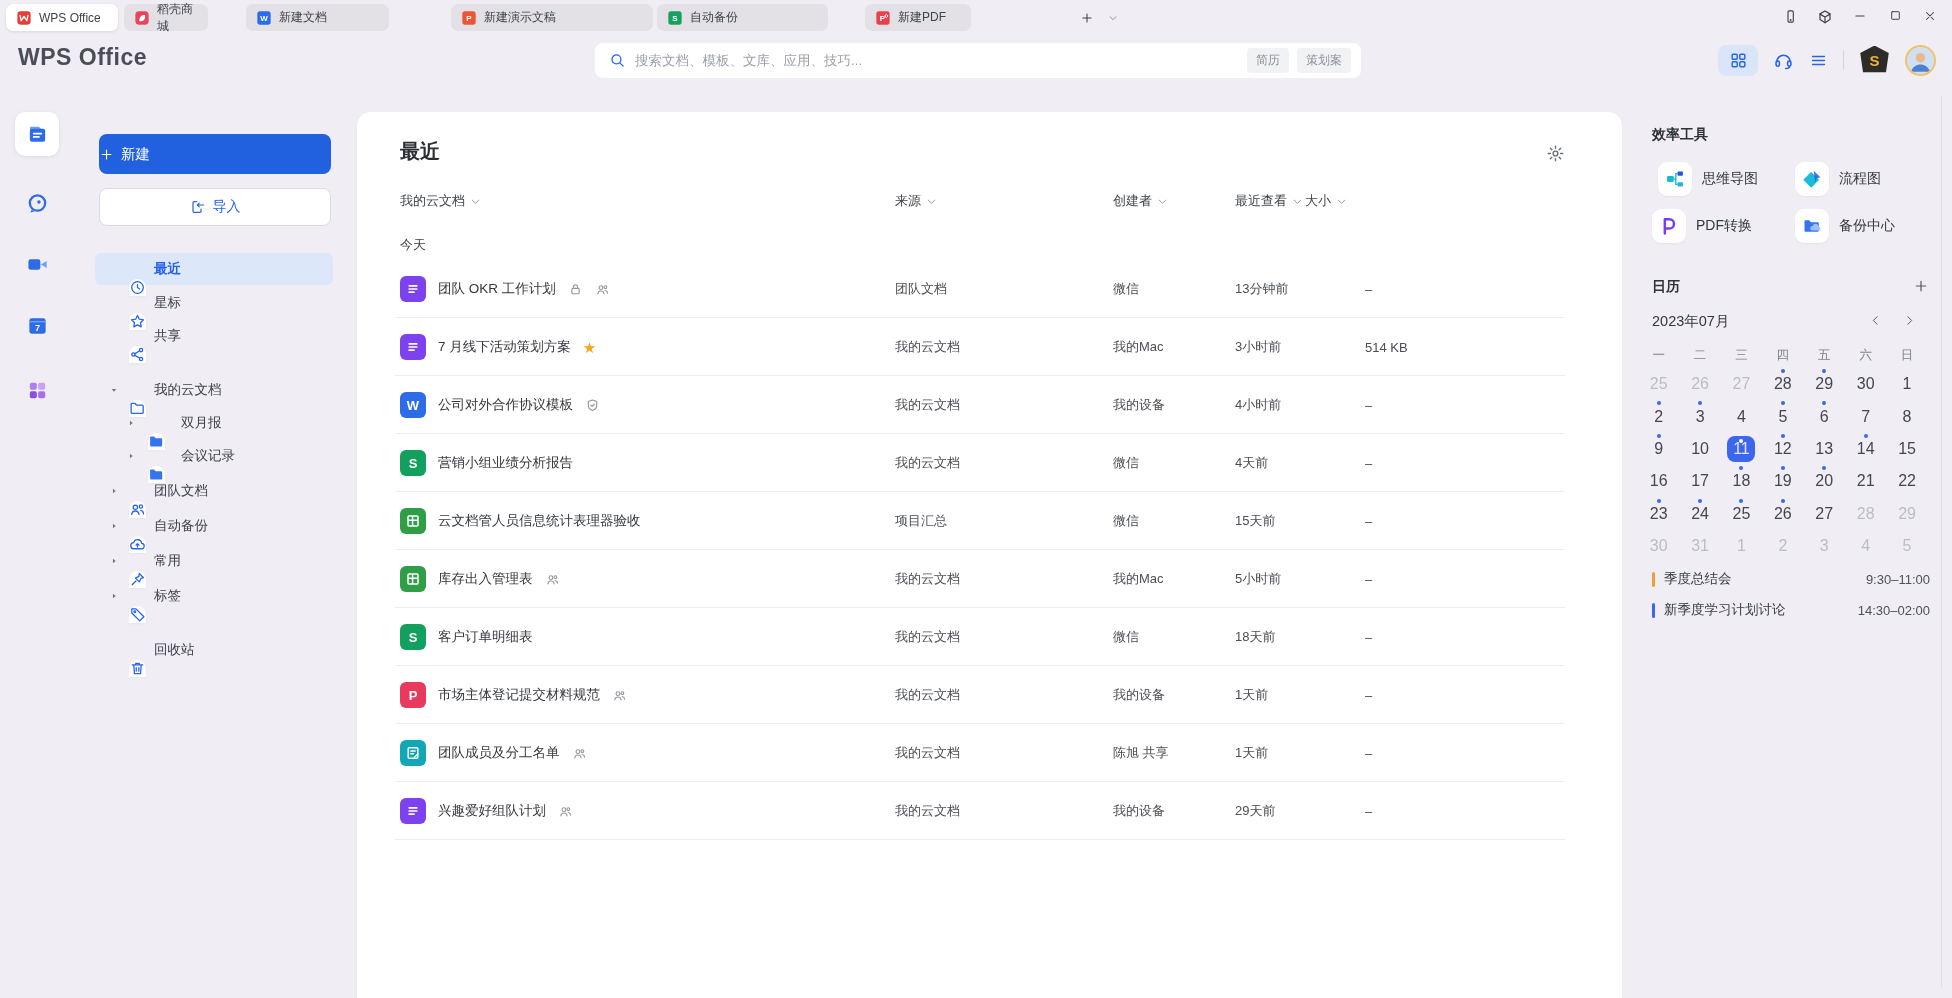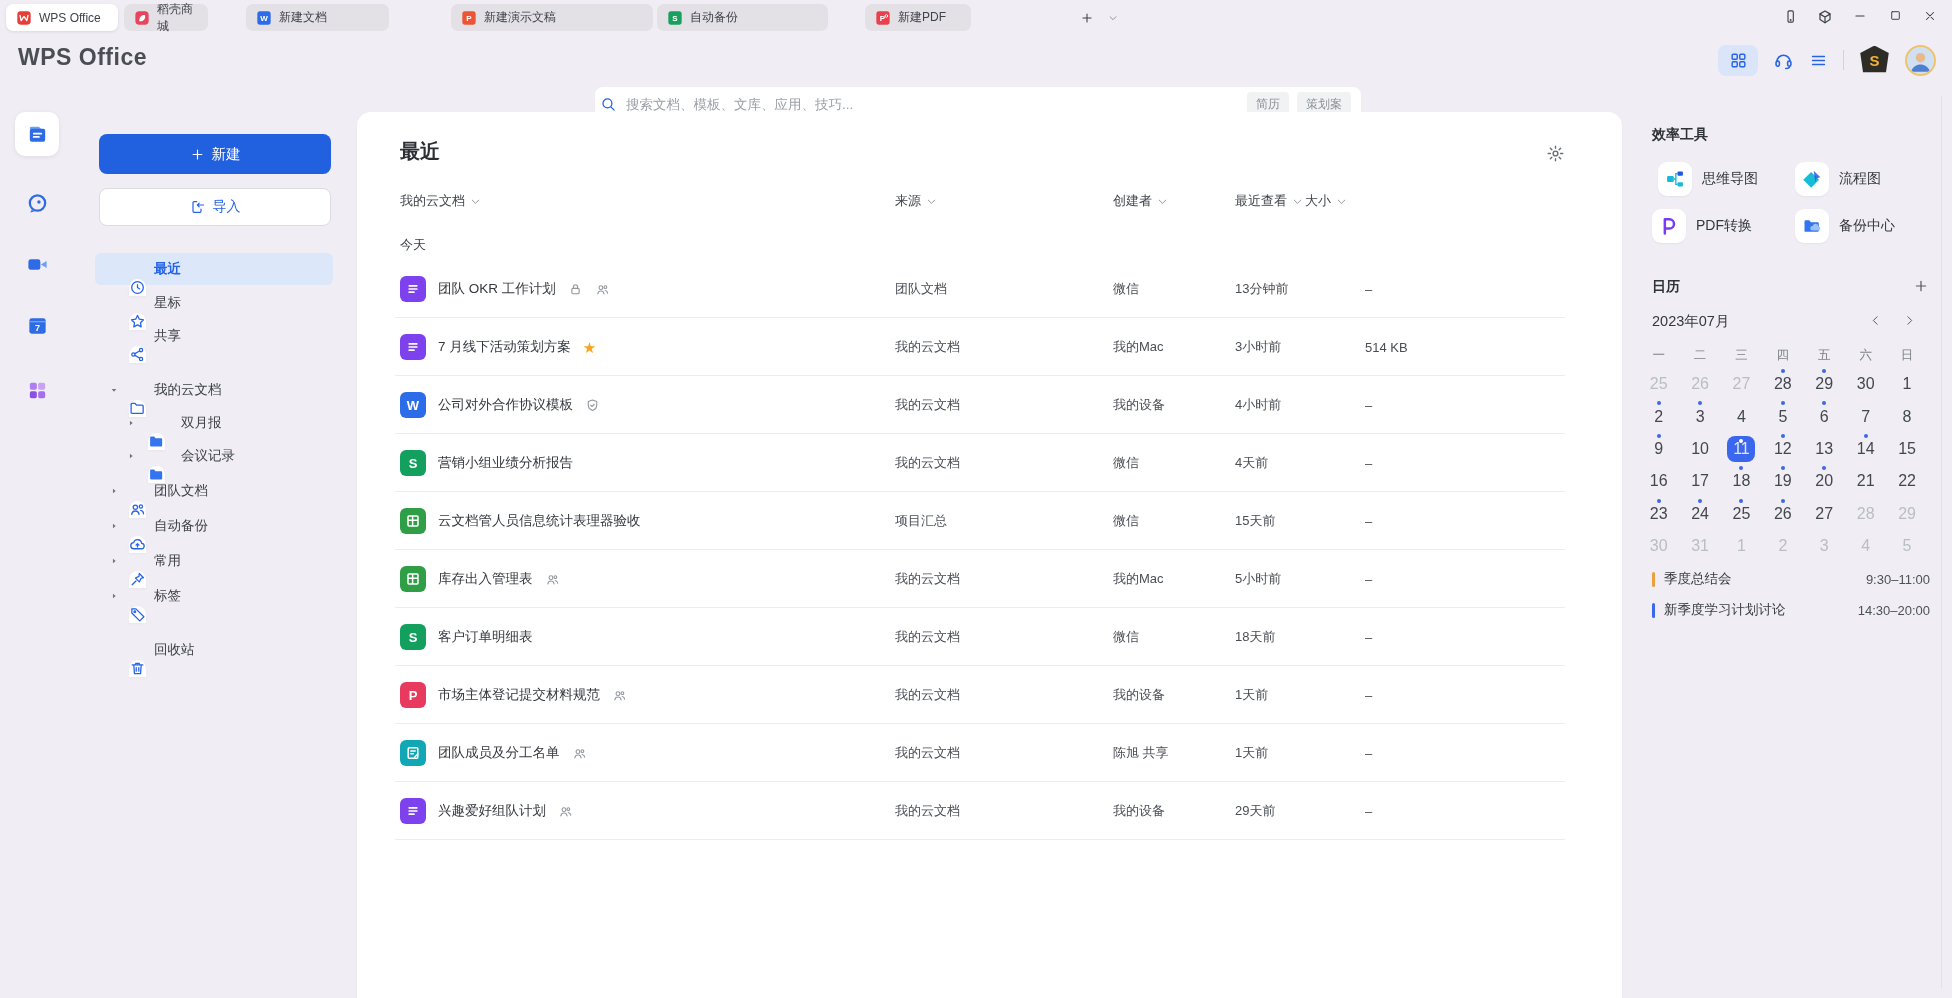--- a/index.html
+++ b/index.html
@@ -15,21 +15,21 @@
   .tab.active { background:#ffffff; box-shadow:0 1px 3px rgba(0,0,0,.10); }
   .tab .tabicon { width:16px; height:16px; border-radius:4px; display:flex; align-items:center; justify-content:center; color:#fff; font-size:10px; font-weight:800; flex:0 0 16px; }
   .tbtn { position:absolute; top:7px; width:22px; height:22px; border:none; background:transparent; color:#3c4046; display:flex; align-items:center; justify-content:center; cursor:pointer; }
   .tbtn .ic { width:14px; height:14px; }
   .winctl { position:absolute; right:14px; top:0; height:34px; display:flex; align-items:center; gap:19px; }
   .winctl button { border:none; background:transparent; color:#3c4046; width:16px; height:16px; padding:0; cursor:pointer; }
 
   
   .header { position:absolute; left:0; top:34px; right:0; height:52px; }
   .logo { position:absolute; left:18px; top:10px; font-size:23px; font-weight:800; letter-spacing:.5px; color:#4a4e54; }
-  .search { position:absolute; left:595px; top:9px; width:766px; height:35px; background:#fff; border-radius:8px; display:flex; align-items:center; padding:0 10px 0 5px;margin-top:44px; }
+  .search { position:absolute; left:595px; top:9px; width:766px; height:35px; background:#fff; border-radius:8px; display:flex; align-items:center; padding:0 10px 0 14px; }
   .search .ic { width:17px; height:17px; color:#2563e8; flex:0 0 17px; }
   .search input { flex:1; border:none; outline:none; font-size:13.5px; color:#3c4046; margin-left:9px; background:transparent; font-family:inherit; }
   .search input::placeholder { color:#9ba1a9; }
   .search .chip { background:#f1f2f4; color:#8b9198; font-size:12px; padding:4px 9px; border-radius:4px; margin-left:8px; cursor:pointer; }
   .hicons { position:absolute; right:16px; top:0; height:52px; display:flex; align-items:center; gap:15px; }
   .hbtn { border:none; background:transparent; padding:0; cursor:pointer; display:flex; align-items:center; justify-content:center; color:#2563e8; }
   .hbtn.gridbg { background:#dbe5f9; border-radius:8px; width:40px; height:31px; }
   .hbtn .ic { width:19px; height:19px; }
   .hdivider { width:1px; height:20px; background:#d6d4d9; }
   .vipbadge { width:31px; height:29px; background:#32415a; clip-path:polygon(50% 0,96% 26%,87% 92%,13% 92%,4% 26%); background:#2e2c26; color:#f0b23c; font-weight:800; font-size:15px; display:flex; align-items:center; justify-content:center; cursor:pointer; }
@@ -40,21 +40,21 @@
   .bodyarea { position:absolute; left:0; top:86px; right:0; bottom:0; }
 
   
   .rail { position:absolute; left:0; top:0; width:75px; bottom:0; }
   .railitem { position:absolute; left:15px; width:44px; height:44px; border-radius:10px; display:flex; align-items:center; justify-content:center; cursor:pointer; }
   .railitem.active { background:#fff; box-shadow:0 1px 4px rgba(0,0,0,.08); }
   .railitem .ic { width:23px; height:23px; }
 
   
   .sidebar { position:absolute; left:75px; top:0; width:282px; bottom:0; }
-  .btn-new { position:absolute; left:24px; top:48px; width:232px; height:40px; background:#2160df; border:none; border-radius:8px; color:#fff; font-size:14.5px; display:flex; align-items:center; justify-content:center; gap:7px; cursor:pointer; font-family:inherit; }
+  .btn-new { position:absolute; left:24px; top:48px; width:232px; height:40px; background:#2160df; border:none; border-radius:8px; color:#fff; font-size:14.5px; display:flex; align-items:center; justify-content:flex-start; gap:7px; cursor:pointer; font-family:inherit; }
   .btn-new .ic { width:15px; height:15px; }
   .btn-import { position:absolute; left:24px; top:102px; width:232px; height:38px; background:#fff; border:1px solid #dcdbe0; border-radius:8px; color:#2563e8; font-size:14px; display:flex; align-items:center; justify-content:center; gap:7px; cursor:pointer; font-family:inherit; }
   .btn-import .ic { width:16px; height:16px; }
   .sitem { position:absolute; left:20px; width:238px; height:32px; border-radius:6px; display:flex; align-items:center; font-size:13.5px; color:#3d4147; cursor:pointer; }
   .sitem .caret { width:10px; height:10px; color:#70757c; position:absolute; left:14px; }
   .sitem .ic.main { width:17px; height:17px; color:#2563e8; position:absolute; left:34px; }
   .sitem .lbl { position:absolute; left:59px; }
   .sitem.child .caret { left:31px; }
   .sitem.child .ic.main { left:53px; }
   .sitem.child .lbl { left:86px; }
@@ -909,19 +909,19 @@
         </div>
       <div id="events">
           <div class="event" style="top:480px">
             <span class="bar" style="background:#e9a13b"></span>
             <span class="etitle">季度总结会</span>
             <span class="etime">9:30–11:00</span>
           </div>
           <div class="event" style="top:511px">
             <span class="bar" style="background:#3b67ee"></span>
             <span class="etitle">新季度学习计划讨论</span>
-            <span class="etime">14:30–20:00</span>
+            <span class="etime">14:30–02:00</span>
           </div>
         </div>
       <div class="scrolltrack"></div>
     </div>
   </div>
 </div>
 
 </body></html>

